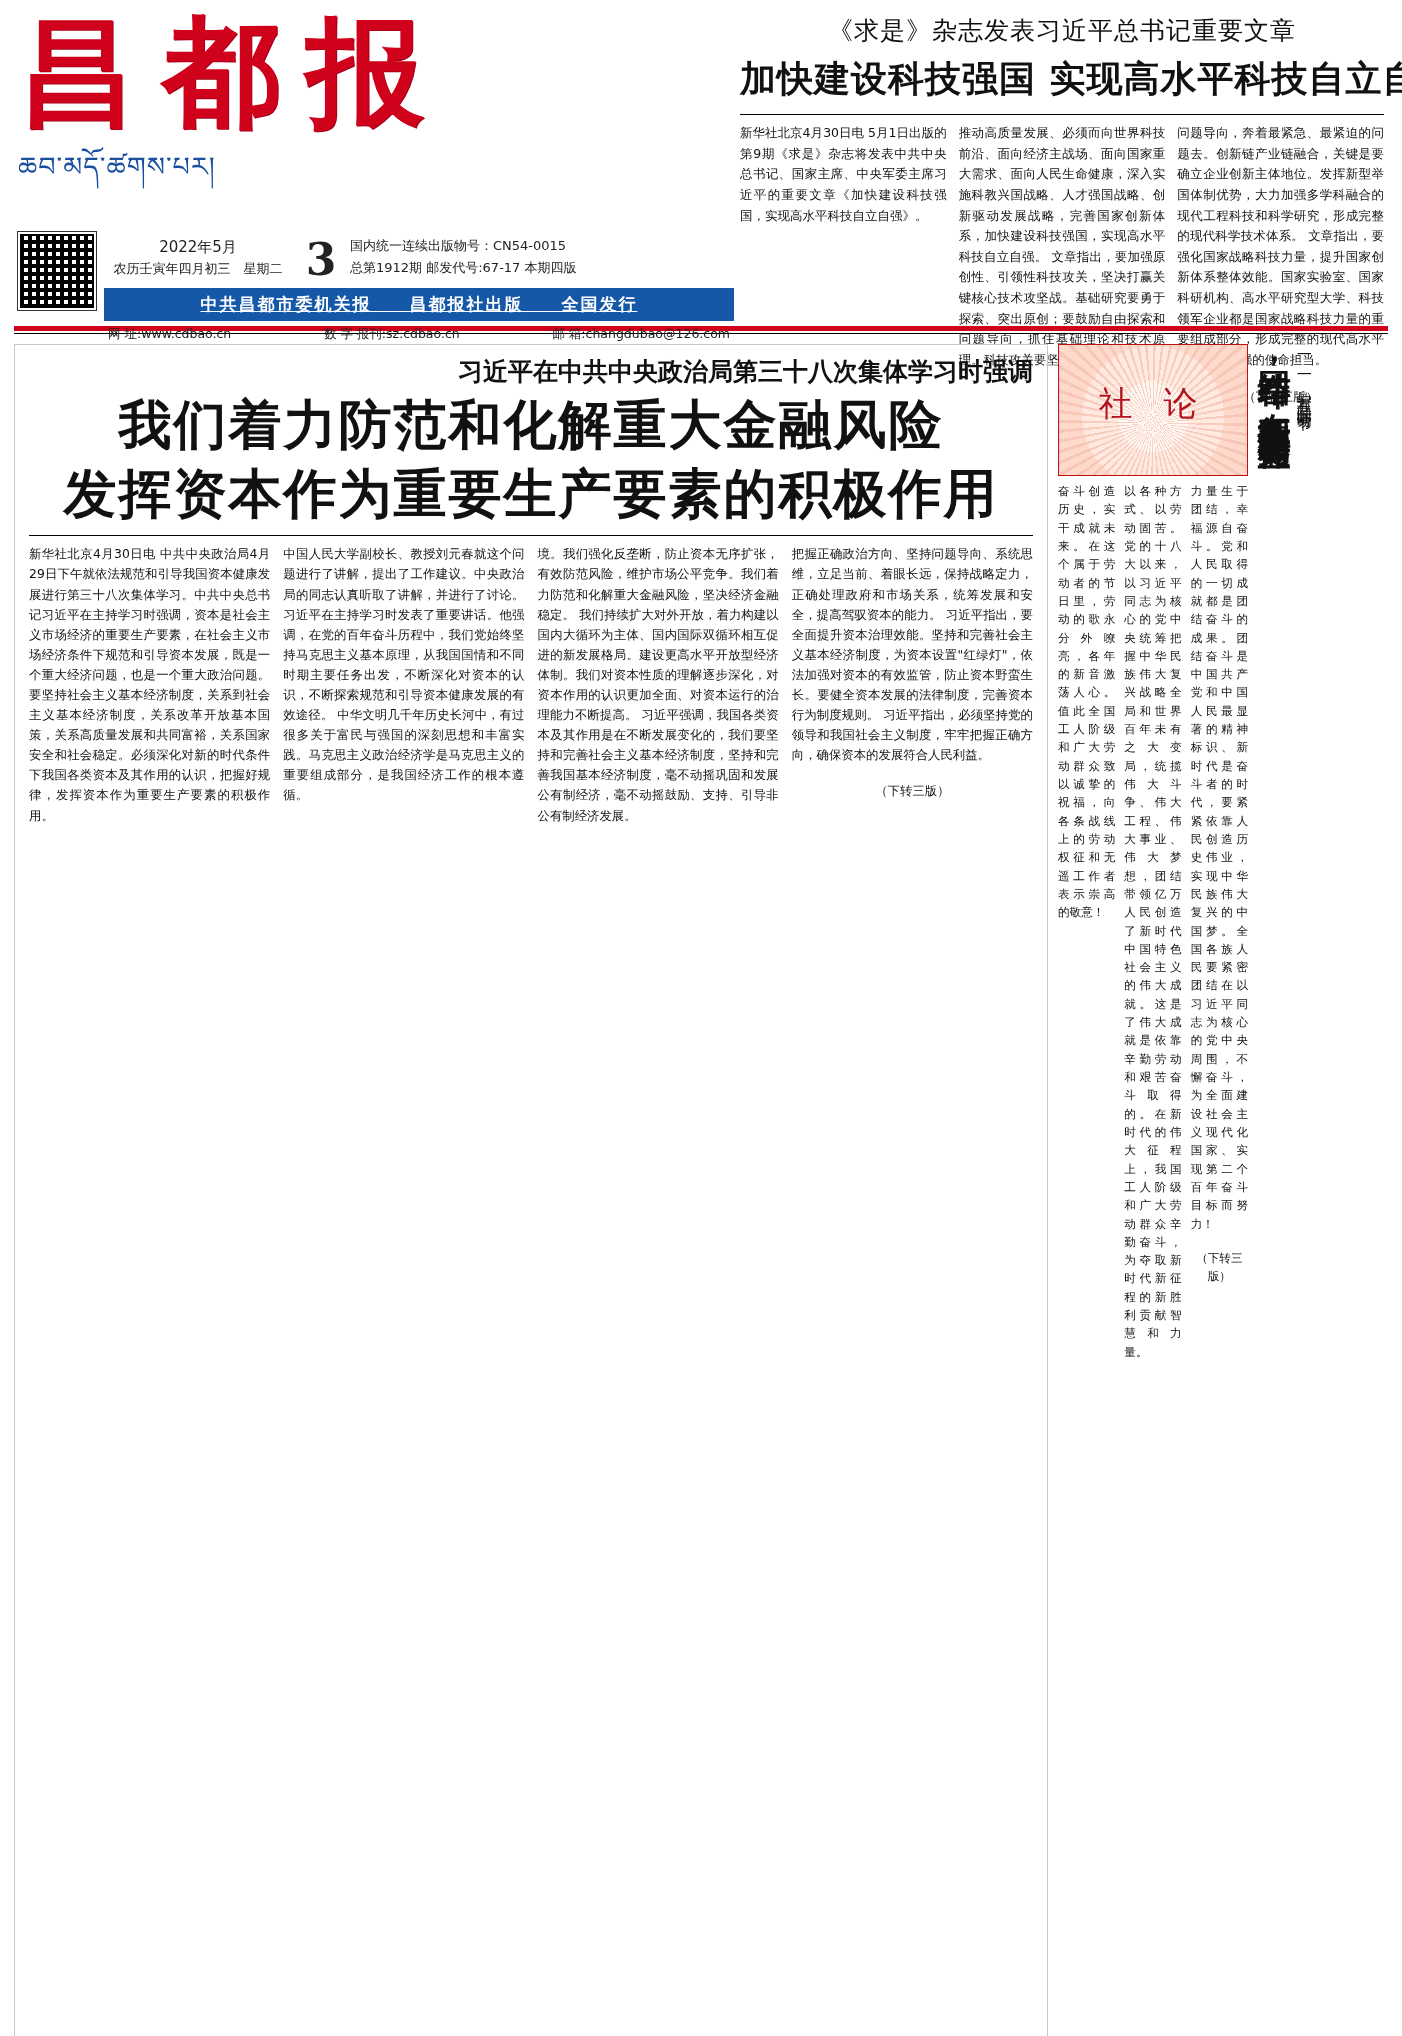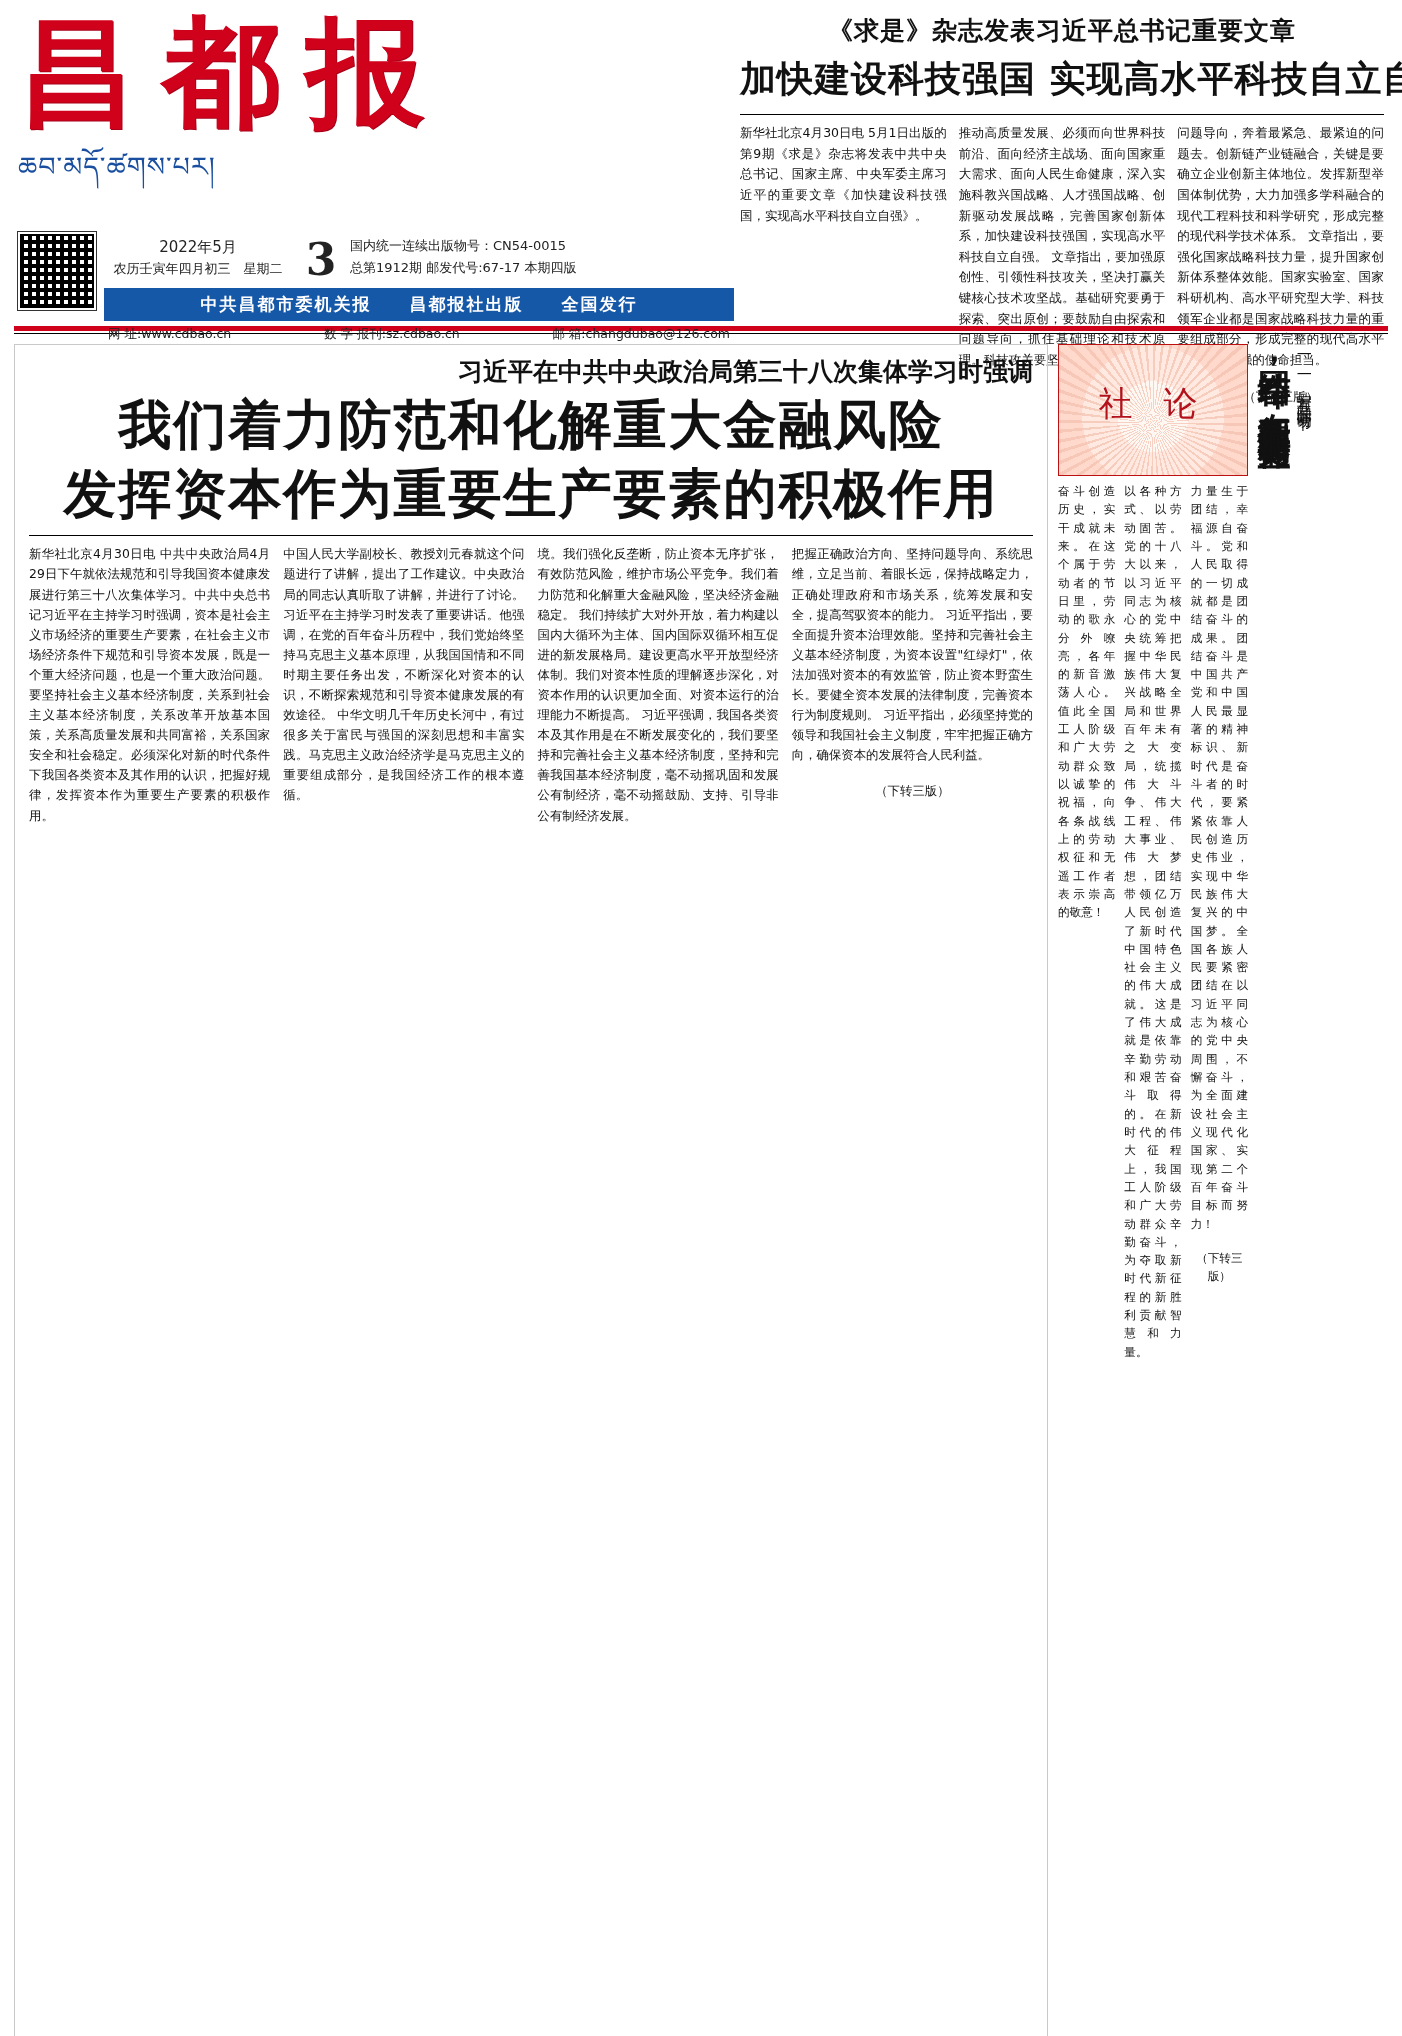--- a/index.html
+++ b/index.html
@@ -16,25 +16,25 @@
       repeating-linear-gradient(90deg,#000 0 4px,#fff 4px 8px),
       repeating-linear-gradient(0deg,#000 0 4px,transparent 4px 8px);
       background-blend-mode:multiply;border:2px solid #fff;outline:1px solid #333;}
   .meta-cols{position:absolute;left:86px;top:0;width:630px;font-size:13px;color:#222;}
   .meta-row{display:flex;align-items:center;}
   .meta-c1{width:188px;text-align:center;line-height:1.6;}
   .meta-c1 .l1{font-size:15px;}
   .meta-c1 .l2{font-size:13px;}
   .bignum{width:58px;text-align:center;font-size:44px;font-weight:700;font-family:"DejaVu Serif","Liberation Serif",serif;line-height:1;padding-top:6px;}
   .meta-c3{flex:1;line-height:1.7;font-size:13px;}
-  .blueband{margin-top:6px;background:#1558a8;color:#fff;text-align:center;font-size:17px;font-weight:700;padding:5px 0;letter-spacing:2px;}
+  .blueband{margin-top:6px;background:#1558a8;color:#fff;text-align:center;font-size:17px;font-weight:700;padding:5px 0;letter-spacing:2px;text-decoration:underline;}
   .mast-urls{margin-top:5px;display:flex;justify-content:space-between;font-size:12.5px;color:#222;padding:0 4px;}
 
   .mast-right{position:absolute;left:740px;top:14px;width:644px;}
-  .lead-k{font-size:25px;text-align:center;font-weight:700;font-family:"DejaVu Serif","Liberation Serif",serif;letter-spacing:1px;}
+  .lead-k{font-size:25px;text-align:center;font-weight:400;font-family:"DejaVu Serif","Liberation Serif",serif;letter-spacing:1px;}
   .lead-h{font-size:36px;text-align:center;font-weight:700;font-family:"DejaVu Serif","Liberation Serif",serif;margin-top:8px;letter-spacing:1px;white-space:nowrap;}
   .lead-rule{border-top:1px solid #000;margin:10px 0 8px;}
   .lead-cols{display:flex;gap:12px;font-size:12.5px;line-height:1.65;text-align:justify;}
   .lead-cols .col{flex:1;writing-mode:horizontal-tb;}
   .cont{text-align:center;display:block;margin-top:16px;}
 
   .redrule{height:5px;background:#d0021b;margin:6px 14px 0;}
   .thinrule{height:1px;background:#000;margin:2px 14px 0;}
 
   

